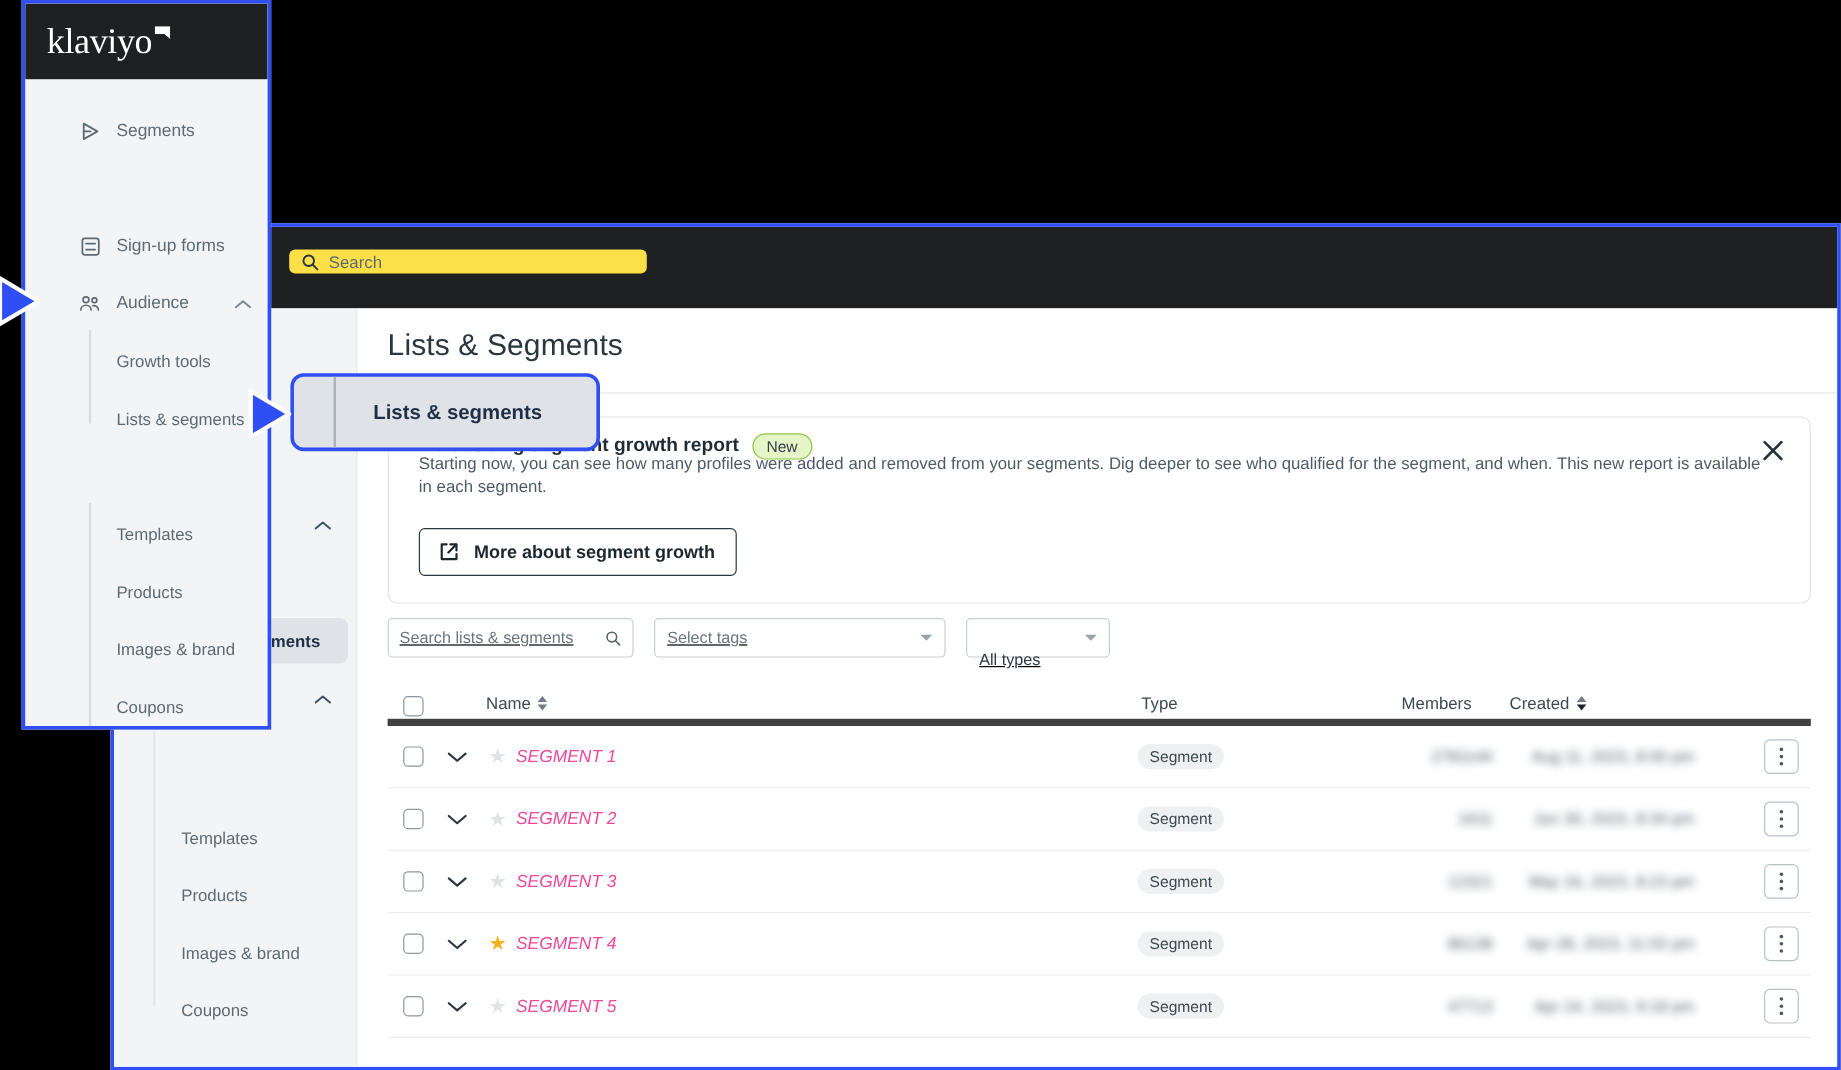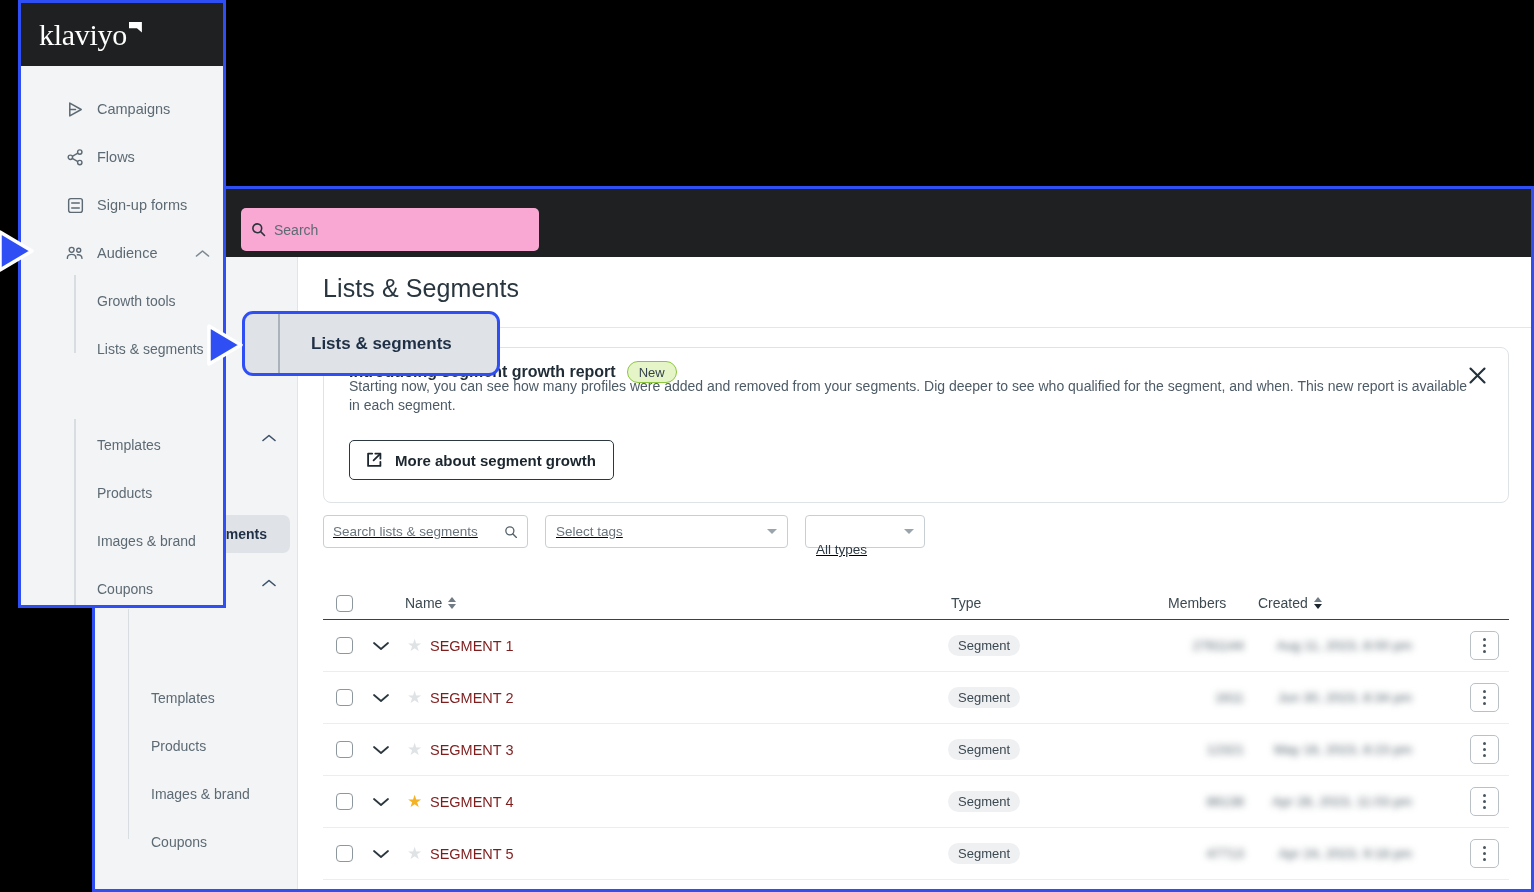--- a/index.html
+++ b/index.html
@@ -19,22 +19,22 @@
     background: #fff;
     overflow: hidden;
   }
   
   .app-topbar {
     position: absolute; left: 0; top: 0; width: 100%; height: 68px;
     background: #1f2021;
   }
   .topbar-search {
     position: absolute; left: 146px; top: 19px;
-    width: 298px; height: 43px;
-    background: #f9a8d4; border-radius: 5px;
+    width: 298px; height: 20px;
+    background: #fde047; border-radius: 5px;
     display: flex; align-items: center; gap: 8px;
     padding: 0 10px;
   }
   .topbar-search .ph { color: #5d6a73; font-size: 14px; }
 
   
   .app-sidebar {
     position: absolute; left: 0; top: 68px; width: 203px; bottom: 0;
     background: #f2f4f6;
     border-right: 1px solid #e2e5e8;
@@ -124,22 +124,22 @@
   .f-tags { width: 243px; }
   .f-types { width: 120px; }
   .f-select .val { font-size: 13.5px; color: #6a757d; }
   .f-select .val.dark { color: #2d3a44; margin-top: 36px; }
   .caret { width: 0; height: 0; border-left: 5px solid transparent; border-right: 5px solid transparent; border-top: 5px solid #9aa4ab; }
 
   
   .tbl { position: absolute; left: 25px; top: 315px; right: 22px; }
   .tbl-head {
     position: relative; height: 33px;
-    border-bottom: 1px solid #404040;
-    display: flex; align-items: center; margin-top: 15px;
+    border-bottom: 6px solid #404040;
+    display: flex; align-items: center;
   }
   .th { position: absolute; font-size: 14px; color: #3c4951; display: flex; align-items: center; gap: 6px; }
   .sortico { display: inline-flex; flex-direction: column; gap: 2px; }
   .sortico i { display: block; width: 0; height: 0; border-left: 4px solid transparent; border-right: 4px solid transparent; }
   .sortico i.up { border-bottom: 5px solid #707b83; }
   .sortico i.dn { border-top: 5px solid #707b83; }
   .sortico i.dn.active { border-top-color: #1c262e; }
 
   .tr {
     position: relative; height: 52px;
@@ -147,21 +147,21 @@
     display: flex; align-items: center;
   }
   .cb {
     position: absolute; left: 13px; width: 17px; height: 17px;
     border: 1.6px solid #8d979e; border-radius: 4px; background: #fff; cursor: pointer;
   }
   .row-chev { position: absolute; left: 49px; width: 18px; height: 10px; cursor: pointer; }
   .star { position: absolute; left: 84px; font-size: 17px; line-height: 1; }
   .star.off { color: #e0e3e6; }
   .star.on { color: #f5b324; }
-  .rowname { position: absolute; left: 107px; font-size: 14.5px; color: #7f1d1d; }
+  .rowname { position: absolute; left: 107px; font-size: 14.5px; color: #ec4899; font-style: italic; }
   .pill-type {
     position: absolute; left: 625px;
     background: #eef0f2; border-radius: 11px;
     padding: 3px 10px; font-size: 13px; color: #3c4951;
   }
   .blurcell {
     position: absolute; font-size: 13.5px; color: #55626b;
     filter: blur(3.6px); user-select: none;
   }
   .c-members { right: 265px; text-align: right; }
@@ -466,35 +466,23 @@
       </span>
     </div>
 
     <div class="ov-item" style="top:89px;">
       <span class="ic">
         <svg width="19" height="19" viewBox="0 0 20 20">
             <path d="M4 3.2 L16 10 L4 16.8 Z" fill="none" stroke="#5d6a73" stroke-width="1.6" stroke-linejoin="round"></path>
             <line x1="4" y1="10" x2="10" y2="10" stroke="#5d6a73" stroke-width="1.6" stroke-linecap="round"></line>
           </svg>
       </span>
-      <span class="lbl">Campaigns</span>
-    </div>
-
-    <div class="ov-item" style="top:137px;">
-      <span class="ic">
-        <svg width="19" height="19" viewBox="0 0 20 20">
-          <circle cx="14.5" cy="4.3" r="2.3" fill="none" stroke="#5d6a73" stroke-width="1.5"></circle>
-          <circle cx="4.6" cy="9.8" r="2.3" fill="none" stroke="#5d6a73" stroke-width="1.5"></circle>
-          <circle cx="14.5" cy="15.3" r="2.3" fill="none" stroke="#5d6a73" stroke-width="1.5"></circle>
-          <line x1="6.6" y1="8.7" x2="12.5" y2="5.3" stroke="#5d6a73" stroke-width="1.5"></line>
-          <line x1="6.6" y1="10.9" x2="12.5" y2="14.3" stroke="#5d6a73" stroke-width="1.5"></line>
-        </svg>
-      </span>
-      <span class="lbl">Flows</span>
-    </div>
+      <span class="lbl">Segments</span>
+    </div>
+
 
     <div class="ov-item" style="top:185px;">
       <span class="ic">
         <svg width="19" height="19" viewBox="0 0 20 20">
           <rect x="2.8" y="2.8" width="14.4" height="14.4" rx="2.2" fill="none" stroke="#5d6a73" stroke-width="1.5"></rect>
           <line x1="6" y1="7.4" x2="14" y2="7.4" stroke="#5d6a73" stroke-width="1.5" stroke-linecap="round"></line>
           <line x1="6" y1="12.6" x2="14" y2="12.6" stroke="#5d6a73" stroke-width="1.5" stroke-linecap="round"></line>
         </svg>
       </span>
       <span class="lbl">Sign-up forms</span>

